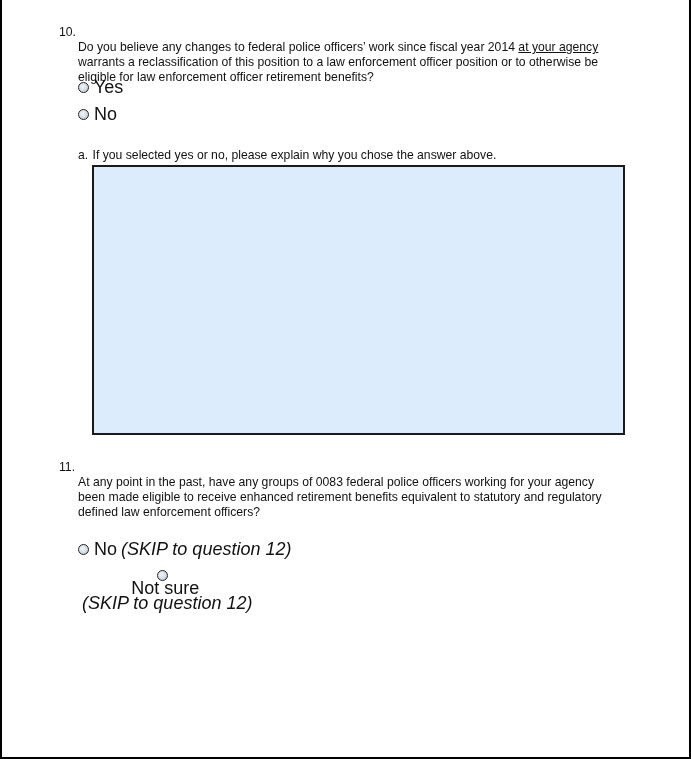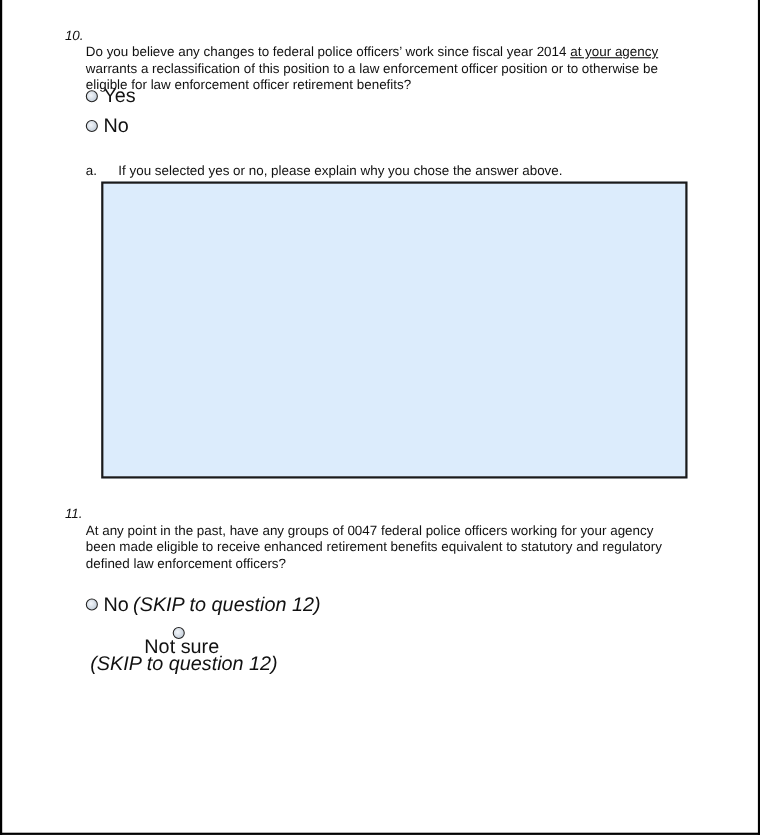--- a/index.html
+++ b/index.html
@@ -2,21 +2,21 @@
 <html><head>
   <meta charset="utf-8">
   <style>
     html, body { margin: 0; padding: 0; background: #ffffff; }
     body { width: 691px; height: 759px; position: relative; overflow: hidden;
       font-family: "Liberation Sans", sans-serif; color: #111; }
     .page { position: absolute; left: 0; top: 0; width: 687px; height: 757px;
       border-left: 2px solid #000; border-right: 2px solid #000; border-bottom: 2px solid #000;
       box-sizing: content-box; }
     .q { position: absolute; font-size: 12.2px; line-height: 15px; }
-    .q .num { position: absolute; left: 0; top: 0; font-style: italic; }
+    .q .num { position: absolute; left: 0; top: 0; }
     .q .text { position: absolute; left: 19px; top: 0; width: 540px; margin-top: 15px; }
     .u { text-decoration: underline; }
     .opt { position: absolute; font-size: 18px; line-height: 15px; display: flex; align-items: center; cursor: pointer; }
     .radio { width: 11px; height: 11px; border-radius: 50%; border: 1.5px solid #222;
       background: radial-gradient(circle at 40% 40%, #f4f7fb 0%, #c9d3de 70%, #aab5c2 100%);
       margin-right: 5px; box-sizing: border-box; flex: none; }
     .opt em { }
     .sub { position: absolute; font-size: 12.2px; line-height: 15px; }
     .textarea { position: absolute; left: 90px; top: 165px; width: 533px; height: 270px;
       background: #dcecfc; border: 2px solid #1a1a1a; box-sizing: border-box; resize: none; outline: none;
@@ -36,28 +36,28 @@
     <span class="radio"></span>
     <span>Yes</span>
   </div>
   <div class="opt" style="left:76px; top:107px;">
     <span class="radio"></span>
     <span>No</span>
   </div>
 
   <div class="sub" style="left:76px; top:148px;">
     <span>a.</span>
-    <span style="margin-left:16px;">If you selected yes or no, please explain why you chose the answer above.</span>
+    <span style="margin-left:1px;">If you selected yes or no, please explain why you chose the answer above.</span>
   </div>
 
   <textarea class="textarea" style=""></textarea>
 
   <div class="q" style="left:57px; top:460px; width:560px; height:45px;">
     <span class="num">11.</span>
-    <div class="text">At any point in the past, have any groups of 0047 federal police officers working for your agency been made eligible to receive enhanced retirement benefits equivalent to statutory and regulatory defined law enforcement officers?</div>
+    <div class="text">At any point in the past, have any groups of 0083 federal police officers working for your agency been made eligible to receive enhanced retirement benefits equivalent to statutory and regulatory defined law enforcement officers?</div>
   </div>
 
   <div class="opt" style="left:76px; top:542px;">
     <span class="radio"></span>
     <span>No</span>
     <em style="margin-left:4px;">(SKIP to question 12)</em>
   </div>
   <div class="opt" style="left:76px; top:570px;flex-direction:column;">
     <span class="radio"></span>
     <span>Not sure</span>

